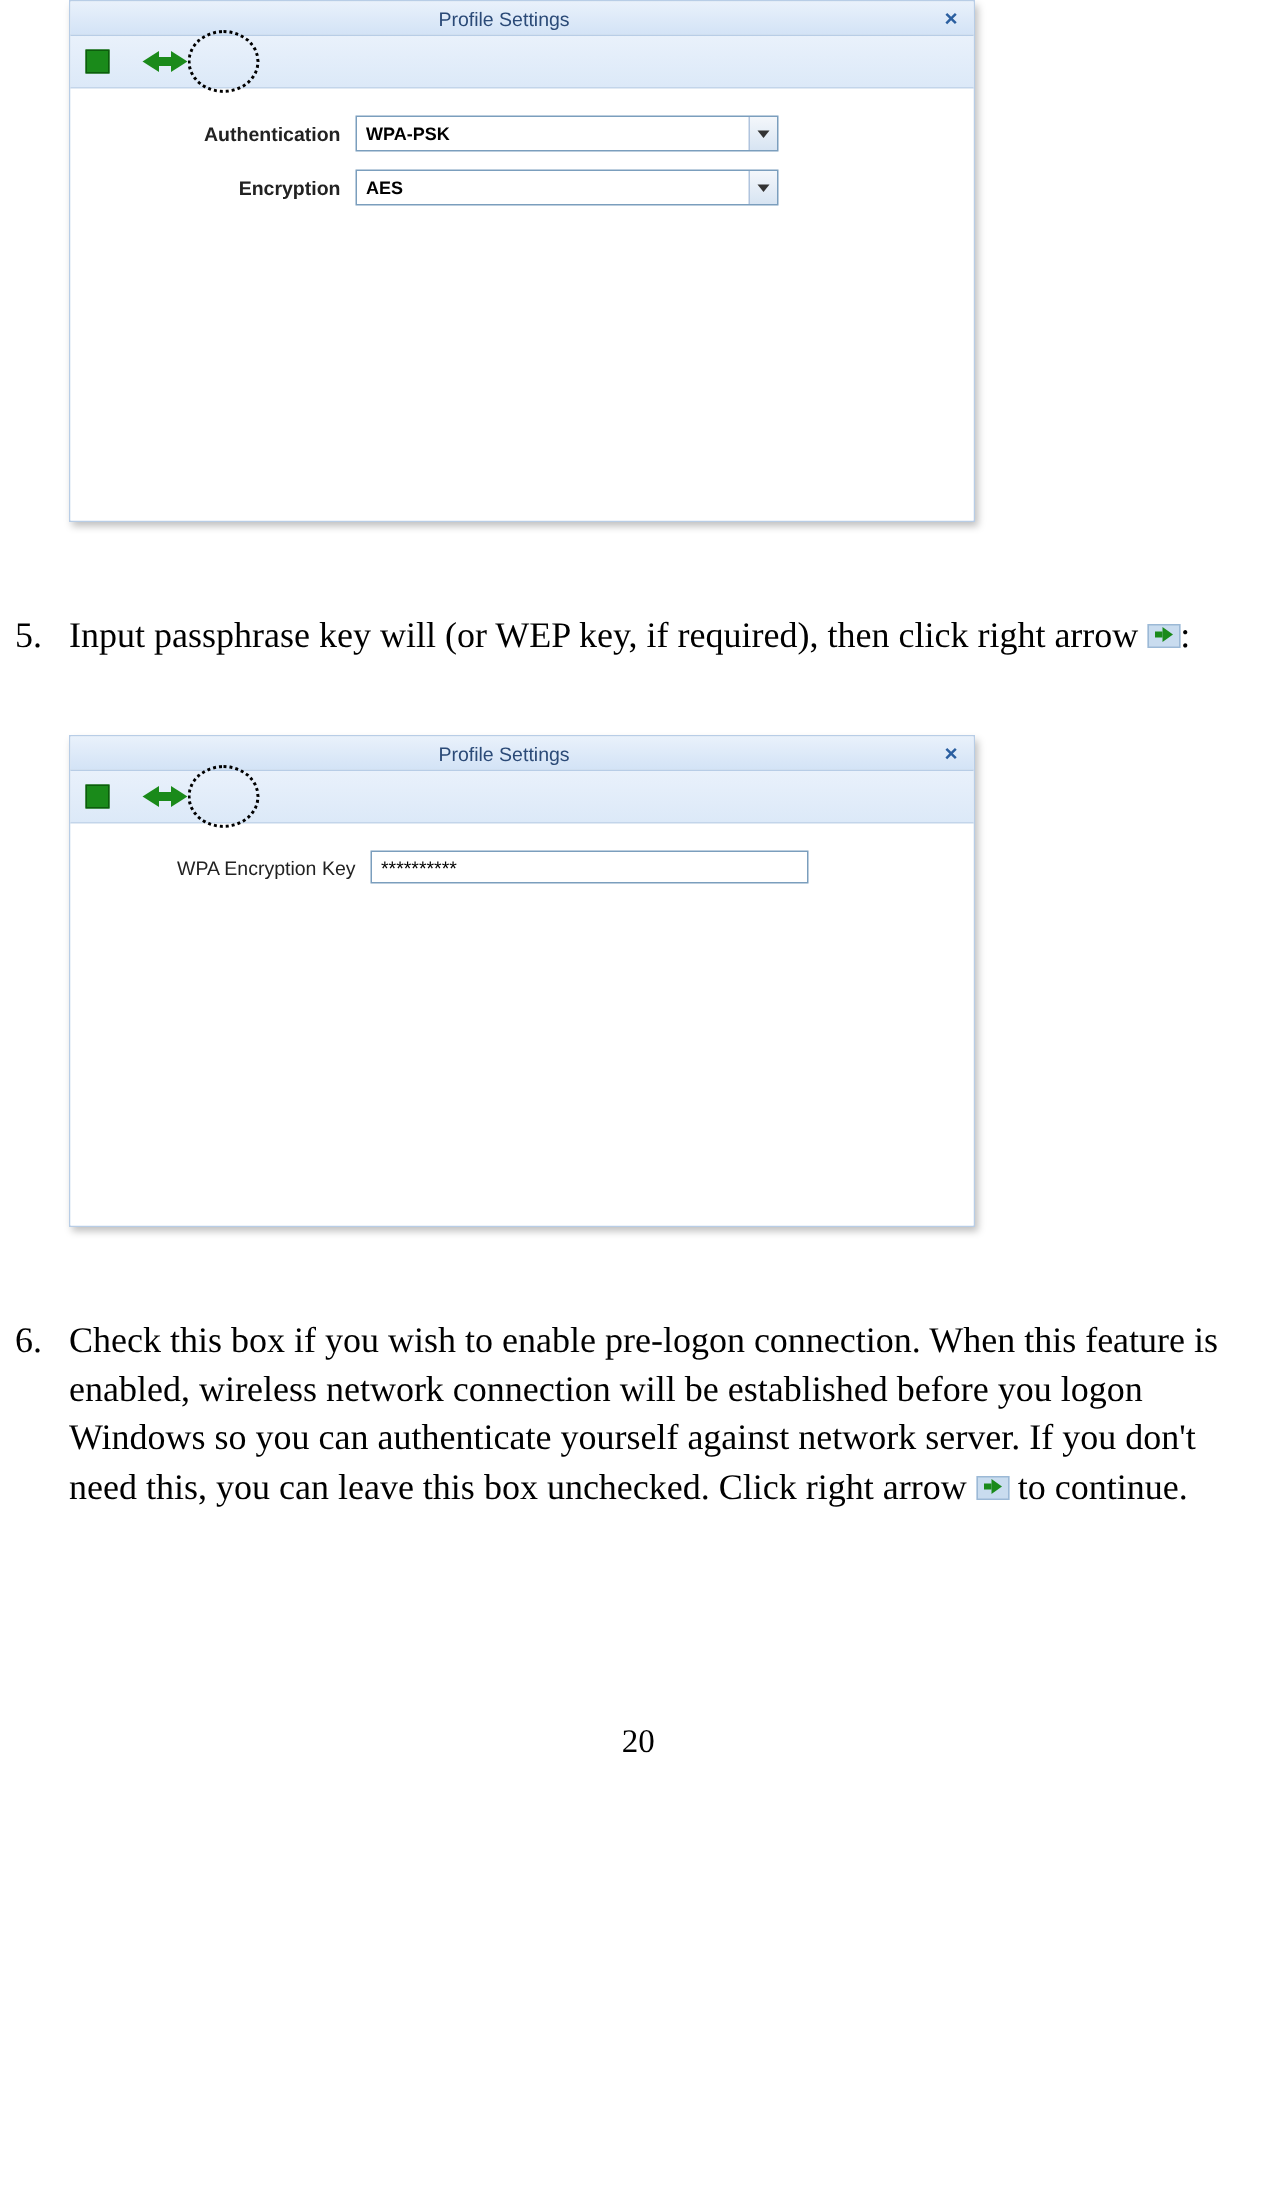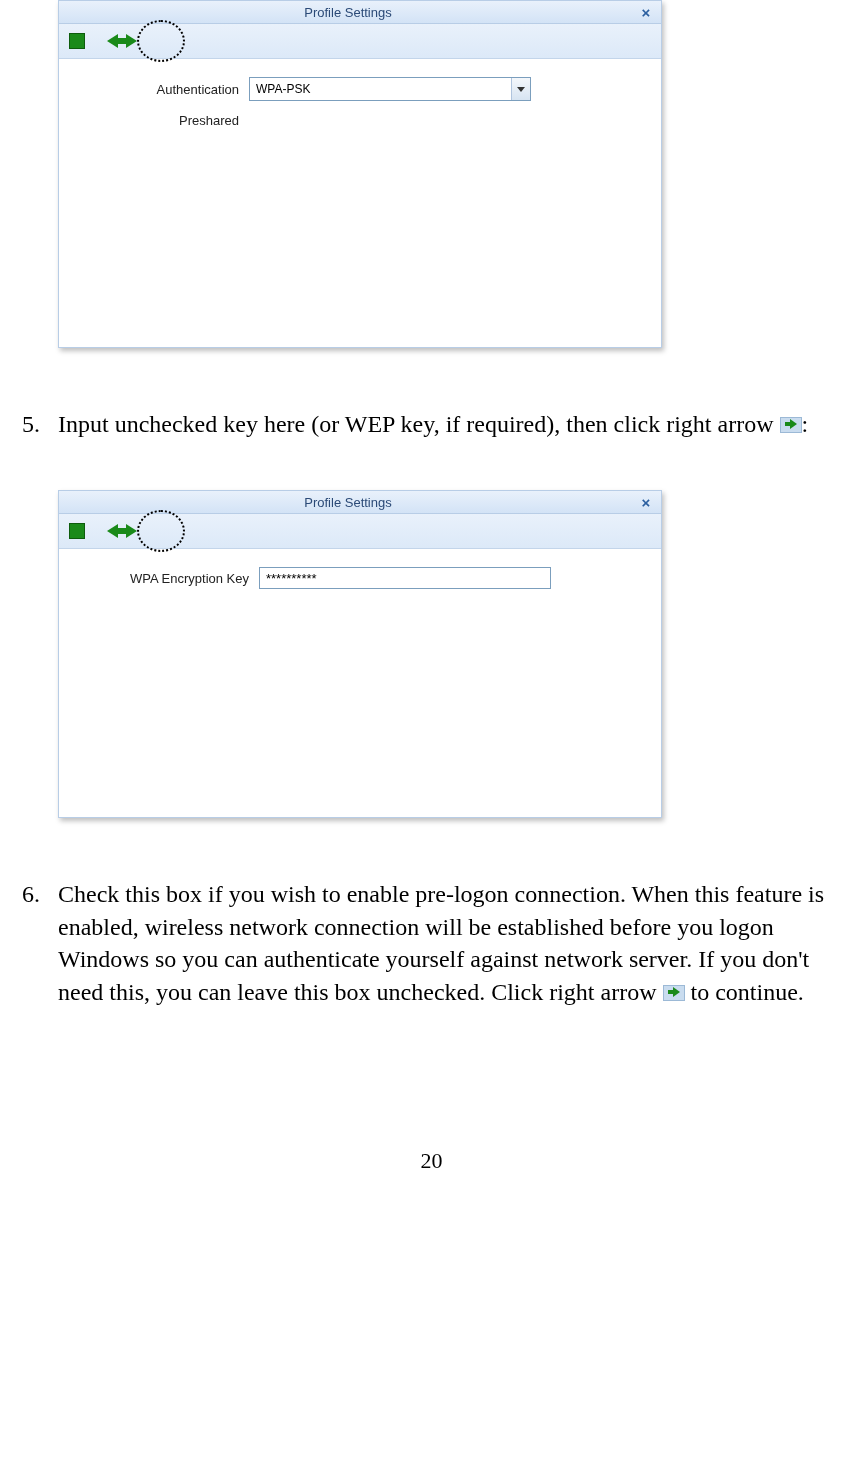--- a/index.html
+++ b/index.html
@@ -6,21 +6,20 @@
     margin: 0;
     padding: 0;
     font-family: "Times New Roman", serif;
     font-size: 22px;
     color: #000;
     width: 851px;
     background: #fff;
   }
   .page {
     padding: 0 10px 40px 10px;
-    margin-left: 12px;
   }
   .dialog {
     width: 602px;
     margin-left: 36px;
     border: 1px solid #b8cde6;
     background: #fff;
     box-shadow: 2px 3px 5px rgba(0,0,0,0.25);
     font-family: Tahoma, Arial, sans-serif;
     font-size: 13px;
   }
@@ -98,21 +97,21 @@
     position: absolute;
     border: 2px dotted #000;
     border-radius: 50%;
     pointer-events: none;
   }
   .dialog-body {
     background: #fff;
     min-height: 120px;
     padding: 18px 20px 60px 20px;
   }
-  .dialog1 .dialog-body { min-height: 210px; }
+  .dialog1 .dialog-body { min-height: 210px; font-weight: bold; }
   .dialog2 .dialog-body { min-height: 190px; }
   .form-row {
     display: flex;
     align-items: center;
     margin-bottom: 12px;
   }
   .form-label {
     width: 160px;
     text-align: right;
     padding-right: 10px;
@@ -233,29 +232,35 @@
       <div class="form-row">
         <div class="form-label">Authentication</div>
         <div class="combo">
           <div class="combo-text">WPA-PSK</div>
           <div class="combo-btn">
               <div class="tri-down"></div>
             </div>
         </div>
       </div>
       <div class="form-row">
-        <div class="form-label">Preshared</div>
+        <div class="form-label">Encryption</div>
+        <div class="combo">
+          <div class="combo-text">AES</div>
+          <div class="combo-btn">
+              <div class="tri-down"></div>
+            </div>
+        </div>
       </div>
     </div>
   </div>
 
   <ol class="steps">
     <li class="body-text">
       <span class="num">5.</span>
-      <span>Input unchecked key here (or WEP key, if required), then click right arrow </span>
+      <span>Input passphrase key will (or WEP key, if required), then click right arrow </span>
       <span class="inline-arrow"></span><span>:</span>
     </li>
   </ol>
 
   <div class="spacer30"></div>
 
   <div class="dialog dialog2">
     <div class="dialog-titlebar">
       <span class="dialog-title">Profile Settings</span>
       <span class="dialog-close">×</span>

